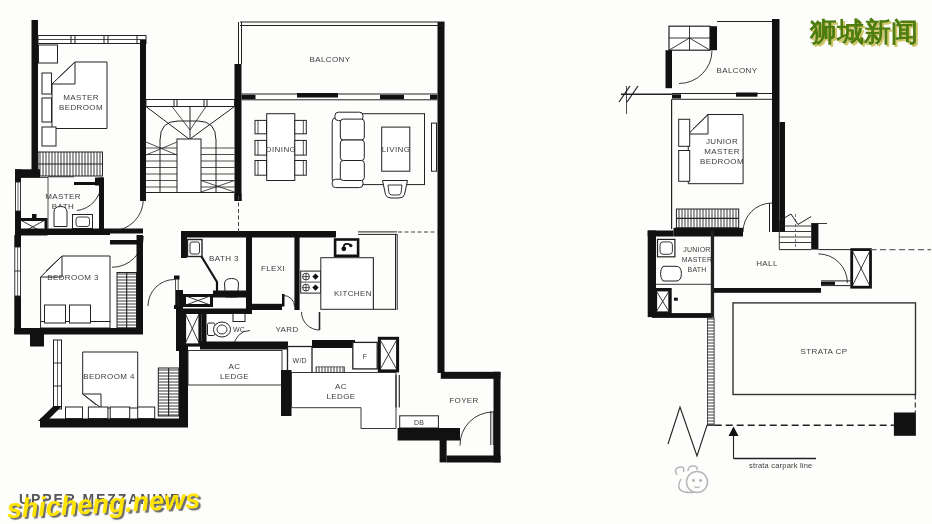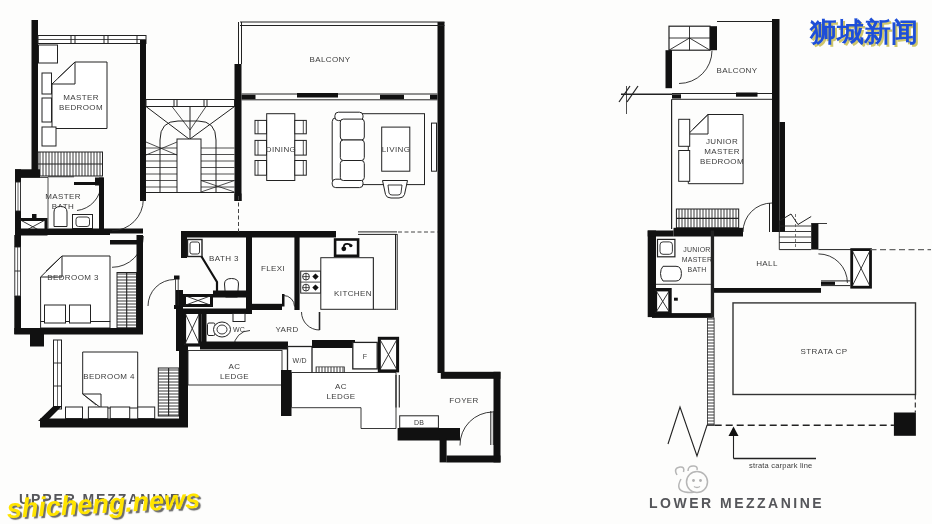--- a/index.html
+++ b/index.html
@@ -619,31 +619,30 @@
 <line x1="733.5" y1="432" x2="733.5" y2="458.5" stroke="#222" stroke-width="1.1"></line>
 <path d="M733.5 426.5 L728.5 436 L738.5 436 Z" fill="#111"></path>
 <line x1="733.5" y1="458.5" x2="816" y2="458.5" stroke="#222" stroke-width="1.4"></line>
 </g>
 
 <text x="749" y="467.5" class="lbls" style="font-size:7.5px;">strata carpark line</text>
 </svg>
 
 <div style="position:absolute;left:19px;top:491px;font-weight:bold;font-size:14px;letter-spacing:1.9px;color:#55565a;">UPPER MEZZANINE</div>
 
-<div style="position:absolute;left:649px;top:495px;font-weight:bold;font-size:14px;letter-spacing:2.5px;color:#55565a;">LOWER MEZZANINE</div>
 
 <svg width="48" height="34" viewBox="0 0 48 34" style="left:670px;top:464px;">
 <g fill="none" stroke="#b6b6b6" stroke-width="1.5">
 <path d="M7 11 Q3 4 10 3 Q15 2.5 13.5 8"></path>
 <path d="M18 7 Q18 1.5 24 2 Q28 2.5 27 6"></path>
 <circle cx="27" cy="18" r="10.5"></circle>
 <path d="M11 15 Q5 26 15 28 Q20 29 24 28"></path>
 <circle cx="23.5" cy="16.5" r="1.4" fill="#b0b0b0" stroke="none"></circle>
 <circle cx="30.5" cy="16.5" r="1.4" fill="#b0b0b0" stroke="none"></circle>
 <path d="M24 22.5 Q27 24.5 30 22.5"></path>
 </g>
 </svg>
 
 
 <div style="position:absolute;left:6px;top:494px;font-size:27px;font-style:italic;font-weight:bold;color:#ffe400;text-shadow:2px 2px 1px #6a6a6a;transform:rotate(-3deg);transform-origin:left top;">shicheng.news</div>
 
-<div style="position:absolute;left:810px;top:14px;font-size:27px;font-weight:bold;color:#1d4ed8;text-shadow:2px 2px 0 #cfc66a;letter-spacing:0px;">狮城新闻</div>
+<div style="position:absolute;left:810px;top:14px;font-size:27px;font-weight:bold;color:#4d7c0f;text-shadow:2px 2px 0 #cfc66a;letter-spacing:0px;">狮城新闻</div>
 </div>
 
 </body></html>

